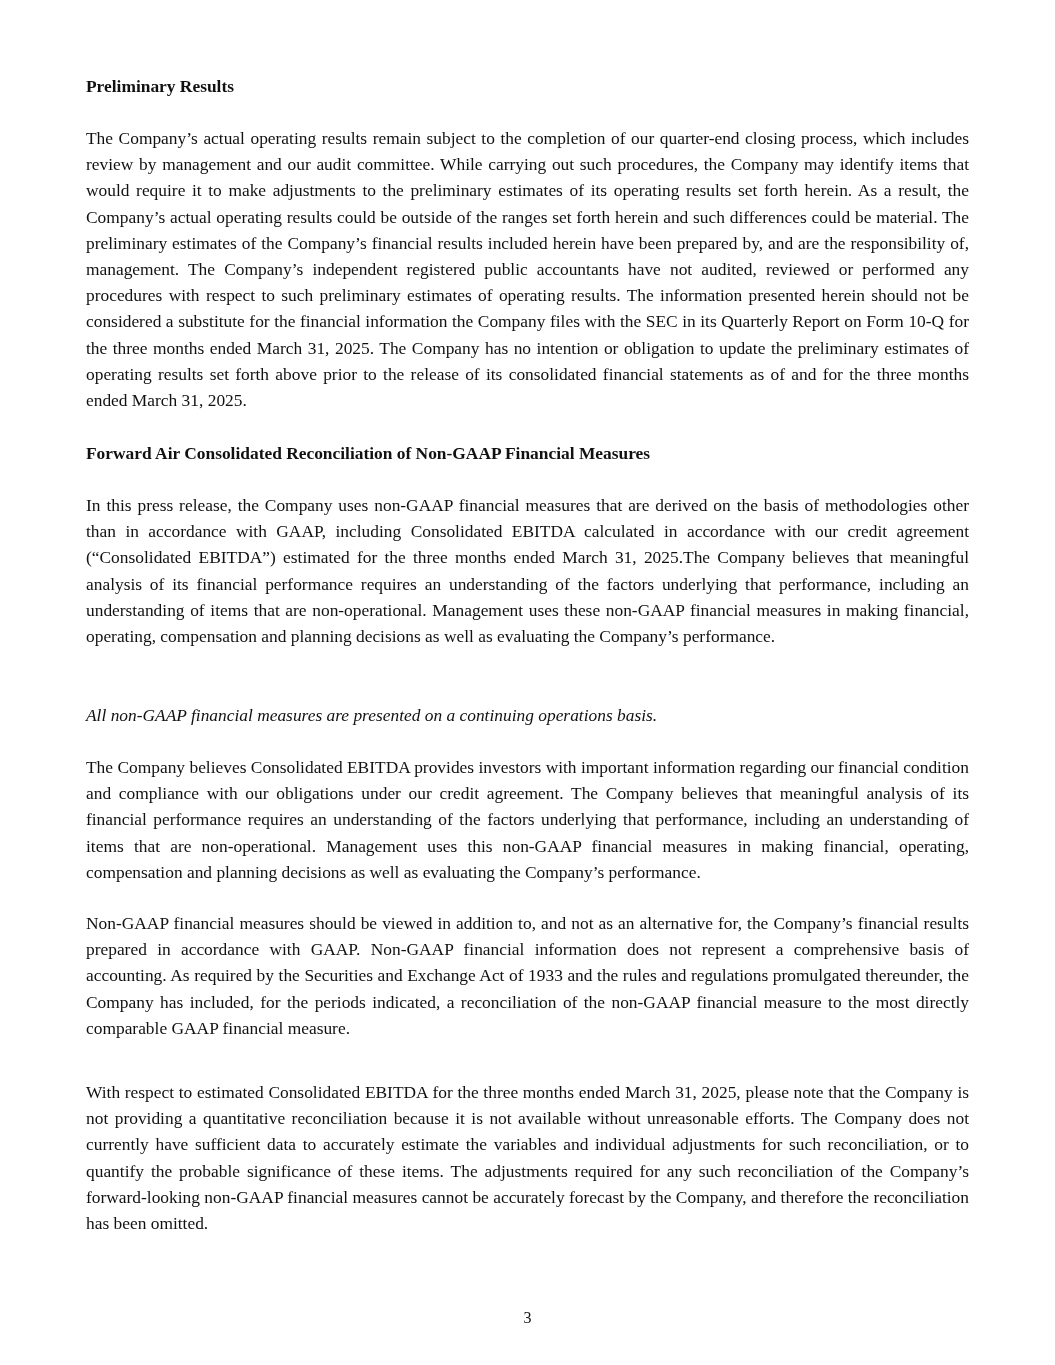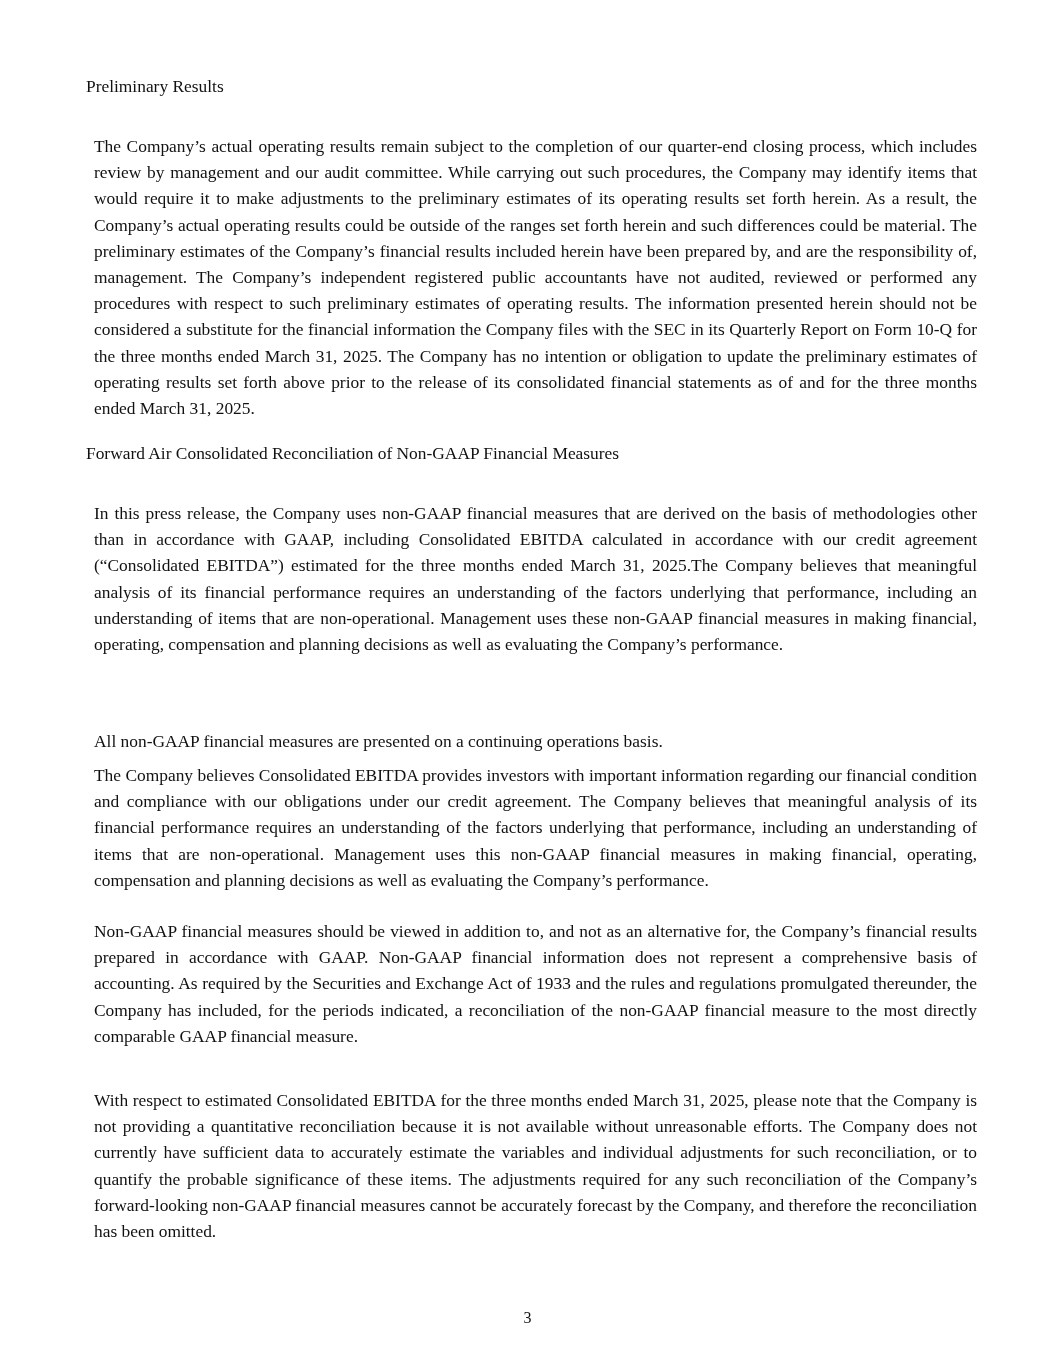--- a/index.html
+++ b/index.html
@@ -4,40 +4,40 @@
   <style>
     html, body { margin: 0; padding: 0; background: #ffffff; }
     body { width: 1055px; height: 1365px; position: relative; overflow: hidden; }
     .page {
       position: absolute; left: 86px; top: 0; width: 883px;
       font-family: "Liberation Serif", "DejaVu Serif", serif;
       color: #111111;
       font-size: 17.4px;
       line-height: 26.2px;
     }
-    .heading { font-weight: normal; margin: 0; }
-    .para { margin: 8px; text-align: justify; text-align-last: left; }
+    .heading { font-weight: bold; margin: 0; }
+    .para { margin: 0; text-align: justify; text-align-last: left; }
     .page-number {
       position: absolute; top: 1309px; left: 0; width: 1055px; text-align: center;
       font-family: "Liberation Serif", "DejaVu Serif", serif; font-size: 16px; color: #111;
     }
   </style>
 </head>
 <body>
 
 <div class="page">
   <p class="heading" style="position:absolute; top:73px; left:0;">Preliminary Results</p>
 
   <p class="para" style="position:absolute; top:125px; left:0; width:883px;">The Company’s actual operating results remain subject to the completion of our quarter-end closing process, which includes review by management and our audit committee. While carrying out such procedures, the Company may identify items that would require it to make adjustments to the preliminary estimates of its operating results set forth herein. As a result, the Company’s actual operating results could be outside of the ranges set forth herein and such differences could be material. The preliminary estimates of the Company’s financial results included herein have been prepared by, and are the responsibility of, management. The Company’s independent registered public accountants have not audited, reviewed or performed any procedures with respect to such preliminary estimates of operating results. The information presented herein should not be considered a substitute for the financial information the Company files with the SEC in its Quarterly Report on Form 10-Q for the three months ended March 31, 2025. The Company has no intention or obligation to update the preliminary estimates of operating results set forth above prior to the release of its consolidated financial statements as of and for the three months ended March 31, 2025.</p>
 
   <p class="heading" style="position:absolute; top:440px; left:0;">Forward Air Consolidated Reconciliation of Non-GAAP Financial Measures</p>
 
   <p class="para" style="position:absolute; top:492px; left:0; width:883px;">In this press release, the Company uses non-GAAP financial measures that are derived on the basis of methodologies other than in accordance with GAAP, including Consolidated EBITDA calculated in accordance with our credit agreement (“Consolidated EBITDA”) estimated for the three months ended March 31, 2025.The Company believes that meaningful analysis of its financial performance requires an understanding of the factors underlying that performance, including an understanding of items that are non-operational. Management uses these non-GAAP financial measures in making financial, operating, compensation and planning decisions as well as evaluating the Company’s performance.</p>
 
-  <p class="para" style="position:absolute; top:720px; left:0; width:883px;">All non-GAAP financial measures are presented on a continuing operations basis.</p>
+  <p class="para" style="position:absolute; top:702px; left:0; width:883px;font-style:italic;">All non-GAAP financial measures are presented on a continuing operations basis.</p>
 
   <p class="para" style="position:absolute; top:754px; left:0; width:883px;">The Company believes Consolidated EBITDA provides investors with important information regarding our financial condition and compliance with our obligations under our credit agreement. The Company believes that meaningful analysis of its financial performance requires an understanding of the factors underlying that performance, including an understanding of items that are non-operational. Management uses this non-GAAP financial measures in making financial, operating, compensation and planning decisions as well as evaluating the Company’s performance.</p>
 
   <p class="para" style="position:absolute; top:910px; left:0; width:883px;">Non-GAAP financial measures should be viewed in addition to, and not as an alternative for, the Company’s financial results prepared in accordance with GAAP. Non-GAAP financial information does not represent a comprehensive basis of accounting. As required by the Securities and Exchange Act of 1933 and the rules and regulations promulgated thereunder, the Company has included, for the periods indicated, a reconciliation of the non-GAAP financial measure to the most directly comparable GAAP financial measure.</p>
 
   <p class="para" style="position:absolute; top:1079px; left:0; width:883px;">With respect to estimated Consolidated EBITDA for the three months ended March 31, 2025, please note that the Company is not providing a quantitative reconciliation because it is not available without unreasonable efforts. The Company does not currently have sufficient data to accurately estimate the variables and individual adjustments for such reconciliation, or to quantify the probable significance of these items. The adjustments required for any such reconciliation of the Company’s forward-looking non-GAAP financial measures cannot be accurately forecast by the Company, and therefore the reconciliation has been omitted.</p>
 </div>
 
 <div class="page-number">3</div>
 

